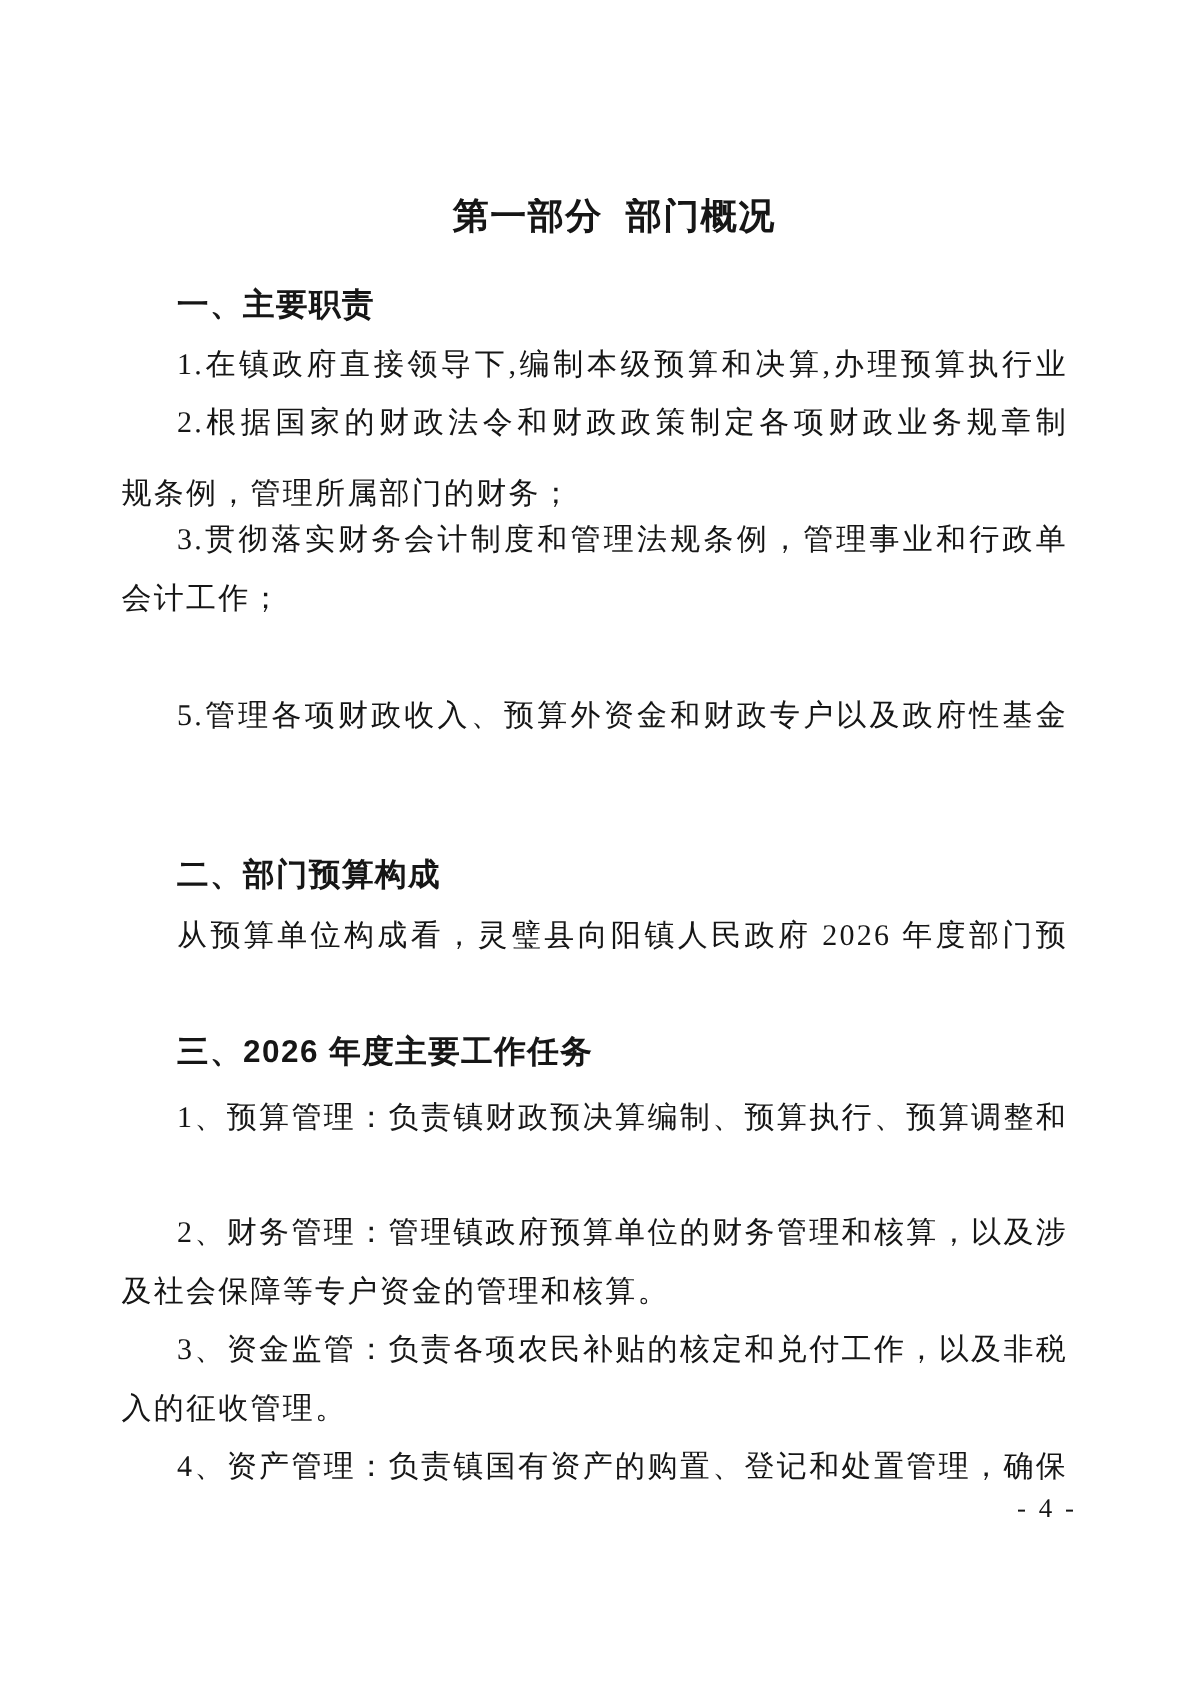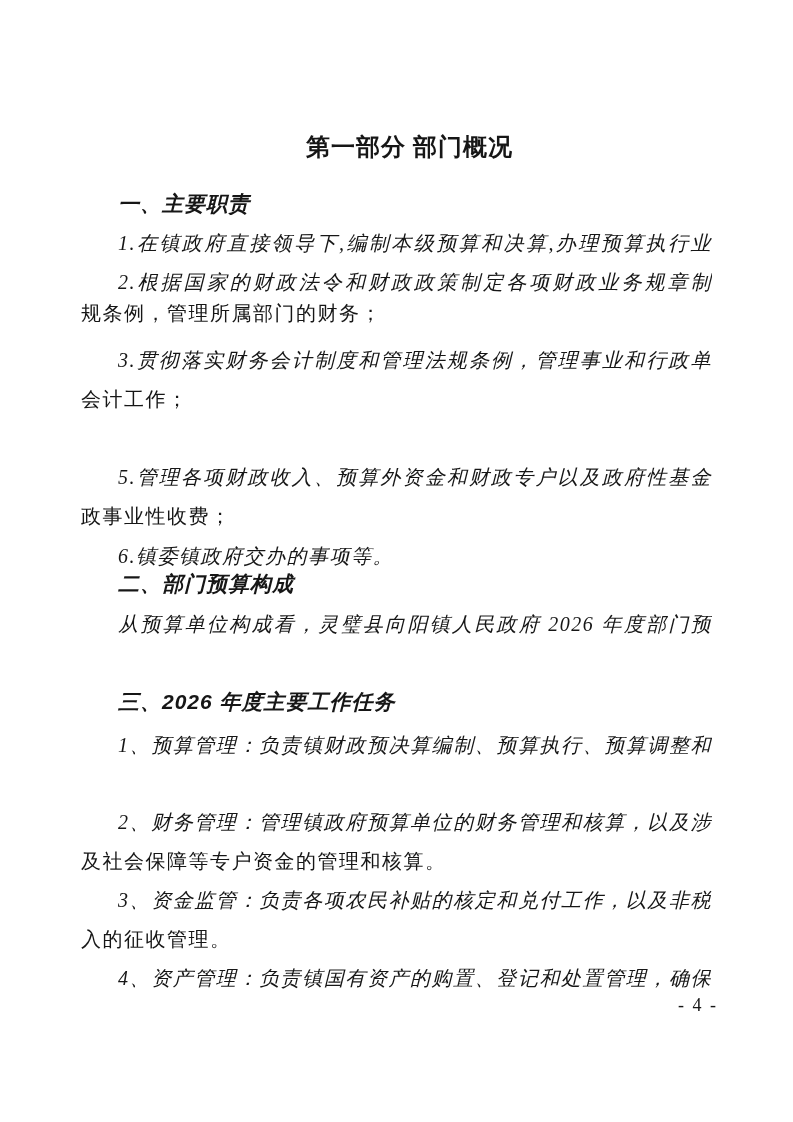--- a/index.html
+++ b/index.html
@@ -8,30 +8,30 @@
     width:793px;height:1122px;
     background:#ffffff;
     overflow:hidden;
     font-family:"Liberation Serif","DejaVu Serif",serif;
     color:#161616;
   }
   .doc-title{
     position:absolute;left:81px;top:132px;width:631px;
     box-sizing:border-box;padding-left:26px;
     text-align:center;
-    font-family:Liberation Serif, serif;
+    font-family:Liberation Mono, monospace;
     font-weight:700;font-size:24px;letter-spacing:1px;
     line-height:30px;height:30px;overflow:hidden;
   }
   .ln{
     position:absolute;left:81px;width:631px;
     font-size:20px;line-height:27px;height:28px;
     letter-spacing:1.5px;overflow:hidden;
   }
-  .ind{text-indent:37px;font-style:italic;}
+  .ind{text-indent:37px;}
   .fill{text-align:justify;text-align-last:justify;}
   .hd{
     font-family:"Liberation Sans","DejaVu Sans",sans-serif;
     font-weight:700;font-size:21px;letter-spacing:1px;
   }
   .page-number{
     position:absolute;left:81px;top:995px;width:637px;
     text-align:right;font-size:18px;letter-spacing:2px;
     height:24px;overflow:hidden;
   }
@@ -40,26 +40,24 @@
 <body>
 
 <div class="page">
 
   <div class="doc-title">第一部分 部门概况</div>
 
   <div class="ln hd ind" style="top:190px">一、主要职责</div>
 
   <div class="ln ind fill" style="top:230px">1.在镇政府直接领导下,编制本级预算和决算,办理预算执行业务；</div>
   <div class="ln ind fill" style="top:269px">2.根据国家的财政法令和财政政策制定各项财政业务规章制度、法</div>
-  <div class="ln" style="top:300px">规条例，管理所属部门的财务；</div>
+  <div class="ln" style="top:316px">规条例，管理所属部门的财务；</div>
   <div class="ln ind fill" style="top:347px">3.贯彻落实财务会计制度和管理法规条例，管理事业和行政单位的</div>
   <div class="ln" style="top:386px">会计工作；</div>
   <div class="ln ind fill" style="top:464px">5.管理各项财政收入、预算外资金和财政专户以及政府性基金和行</div>
-  <div class="ln" style="top:503px">政事业性收费；</div>
-  <div class="ln ind" style="top:543px">6.镇委镇政府交办的事项等。</div>
 
   <div class="ln hd ind" style="top:570px">二、部门预算构成</div>
 
   <div class="ln ind fill" style="top:611px">从预算单位构成看，灵璧县向阳镇人民政府 2026 年度部门预算仅</div>
 
   <div class="ln hd ind" style="top:688px">三、2026 年度主要工作任务</div>
 
   <div class="ln ind fill" style="top:732px">1、预算管理：负责镇财政预决算编制、预算执行、预算调整和预</div>
   <div class="ln ind fill" style="top:809px">2、财务管理：管理镇政府预算单位的财务管理和核算，以及涉农</div>
   <div class="ln" style="top:848px">及社会保障等专户资金的管理和核算。</div>

